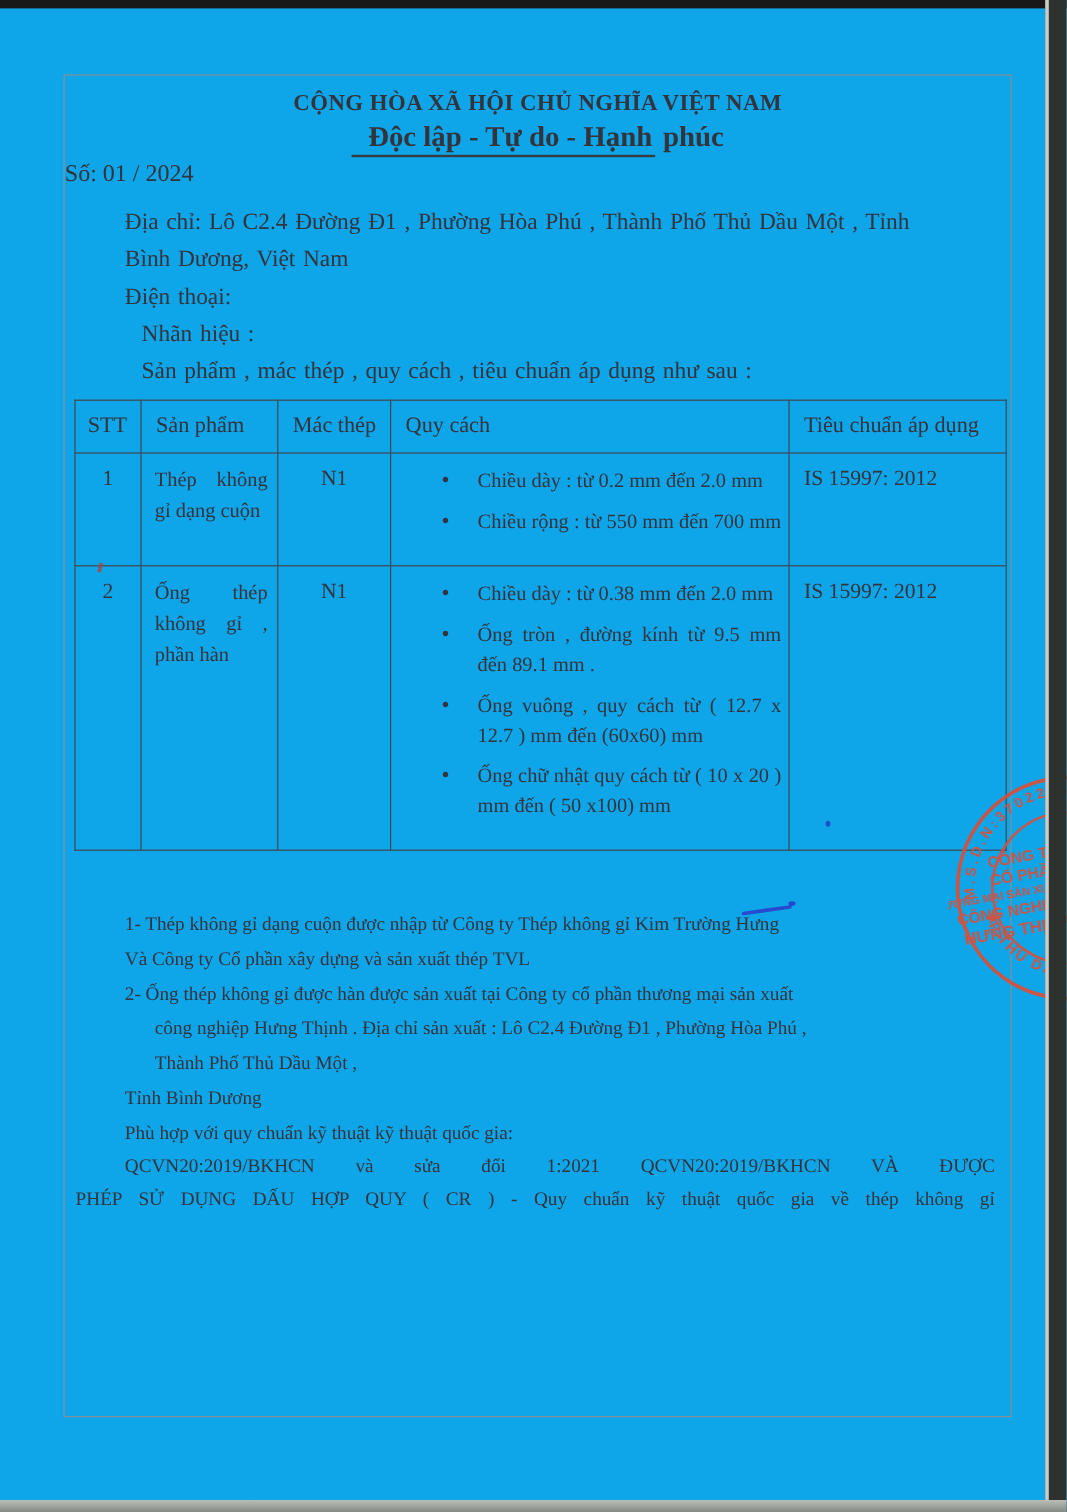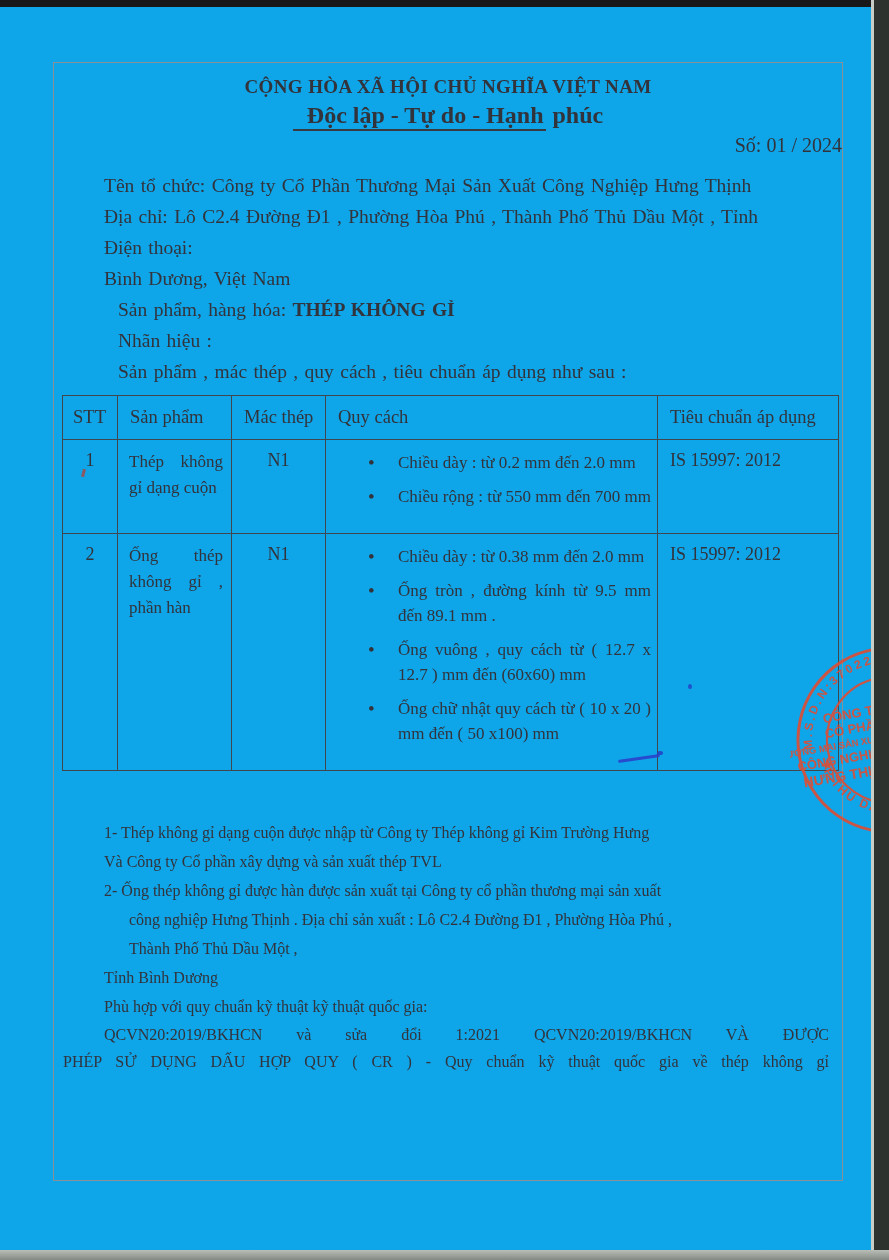--- a/index.html
+++ b/index.html
@@ -9,21 +9,21 @@
   .strip-top{position:absolute;top:0;left:0;width:889px;height:7px;background:#181818;z-index:40;}
   .strip-right{position:absolute;top:0;right:0;width:15px;height:1260px;background:#2e322e;border-left:3px solid #c9cdc7;z-index:40;}
   .strip-bottom{position:absolute;bottom:0;left:0;width:889px;height:10px;background:linear-gradient(#b9beb7,#848983);z-index:40;}
   
   .frame{position:absolute;left:53px;top:62px;width:790px;height:1119px;border:1.5px solid #8a9097;box-sizing:border-box;z-index:5;}
   .nat{margin-top:13px;text-align:center;}
   .nat-line1{font-size:19px;font-weight:bold;letter-spacing:.4px;}
   .nat-line2{font-size:24px;font-weight:bold;margin-top:4px;}
   .nat-line2 .ul{border-bottom:2px solid #3a3a42;padding:0 3px 1px 14px;}
   .doc-title{margin-top:26px;text-align:center;font-size:24px;font-weight:bold;letter-spacing:1.2px;}
-  .doc-no{margin-top:5px;text-align:right;font-size:20px;}
+  .doc-no{margin-top:5px;text-align:left;font-size:20px;}
   .intro{margin:13px 24px 0 50px;font-size:19.5px;line-height:31px;word-spacing:1.5px;}
   .intro div{margin:0;}
   .indent2{padding-left:14px;}
   .bold{font-weight:bold;}
   
   table.spec{border-collapse:collapse;margin:8px 0 0 8px;table-layout:fixed;width:776px;font-size:18px;}
   table.spec col.c1{width:55px;} table.spec col.c2{width:114px;} table.spec col.c3{width:94px;}
   table.spec col.c4{width:332px;} table.spec col.c5{width:181px;}
   table.spec th,table.spec td{border:1.6px solid #42474d;font-weight:normal;box-sizing:border-box;}
   table.spec th{height:44px;vertical-align:middle;text-align:left;padding-left:12px;font-size:18.5px;}
@@ -59,25 +59,23 @@
   <div class="frame">
 
     <div class="nat">
       <div class="nat-line1">CỘNG HÒA XÃ HỘI CHỦ NGHĨA VIỆT NAM</div>
       <div class="nat-line2"><span class="ul">Độc lập - Tự do - Hạnh</span><span> phúc</span></div>
     </div>
 
     <div class="doc-no">Số: 01 / 2024</div>
 
     <div class="intro">
-      <div>Tên tổ chức: Công ty Cổ Phần Thương Mại Sản Xuất Công Nghiệp Hưng Thịnh</div>
       <div>Địa chỉ: Lô C2.4 Đường Đ1 , Phường Hòa Phú , Thành Phố Thủ Dầu Một , Tỉnh</div>
+      <div>Bình Dương, Việt Nam</div>
       <div>Điện thoại:</div>
-      <div>Bình Dương, Việt Nam</div>
-      <div class="indent2"><span>Sản phẩm, hàng hóa: </span><span class="bold">THÉP KHÔNG GỈ</span></div>
       <div class="indent2">Nhãn hiệu :</div>
       <div class="indent2">Sản phẩm , mác thép , quy cách , tiêu chuẩn áp dụng như sau :</div>
     </div>
 
     <table class="spec">
       <colgroup>
           <col class="c1">
           <col class="c2">
           <col class="c3">
           <col class="c4">

